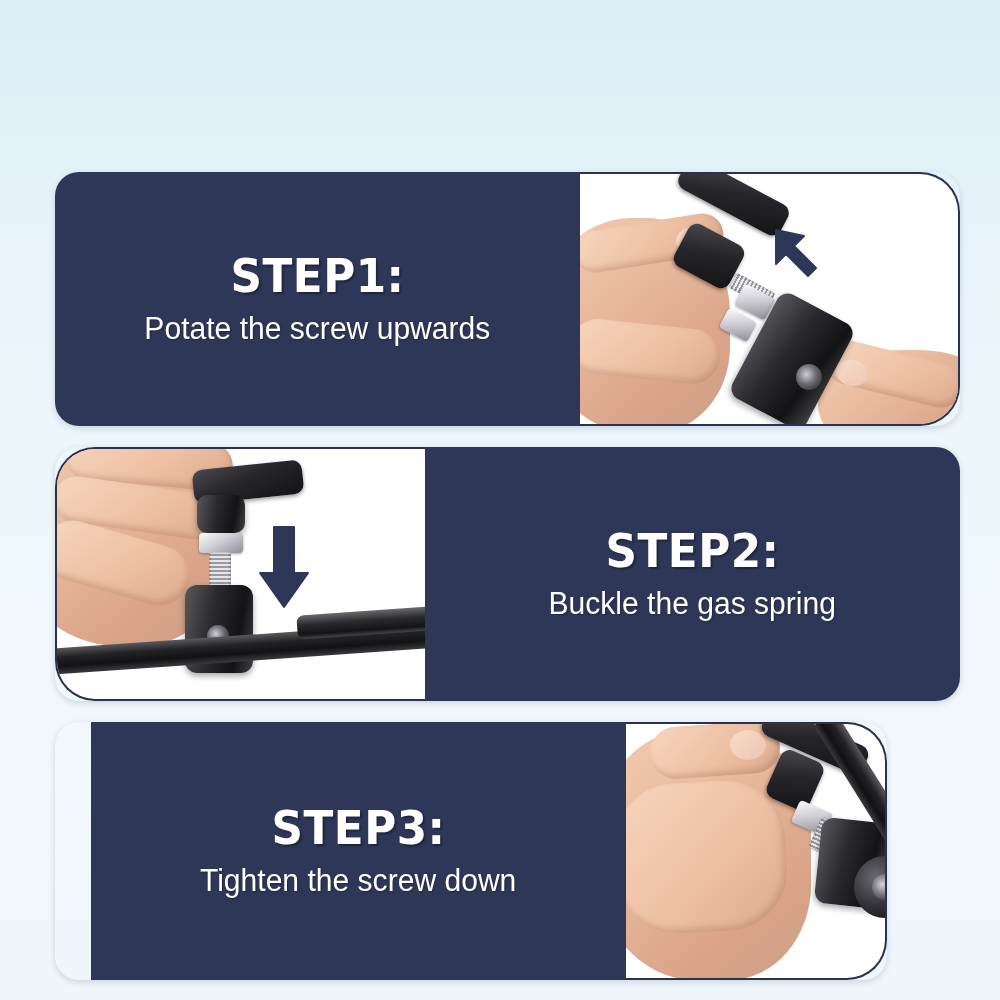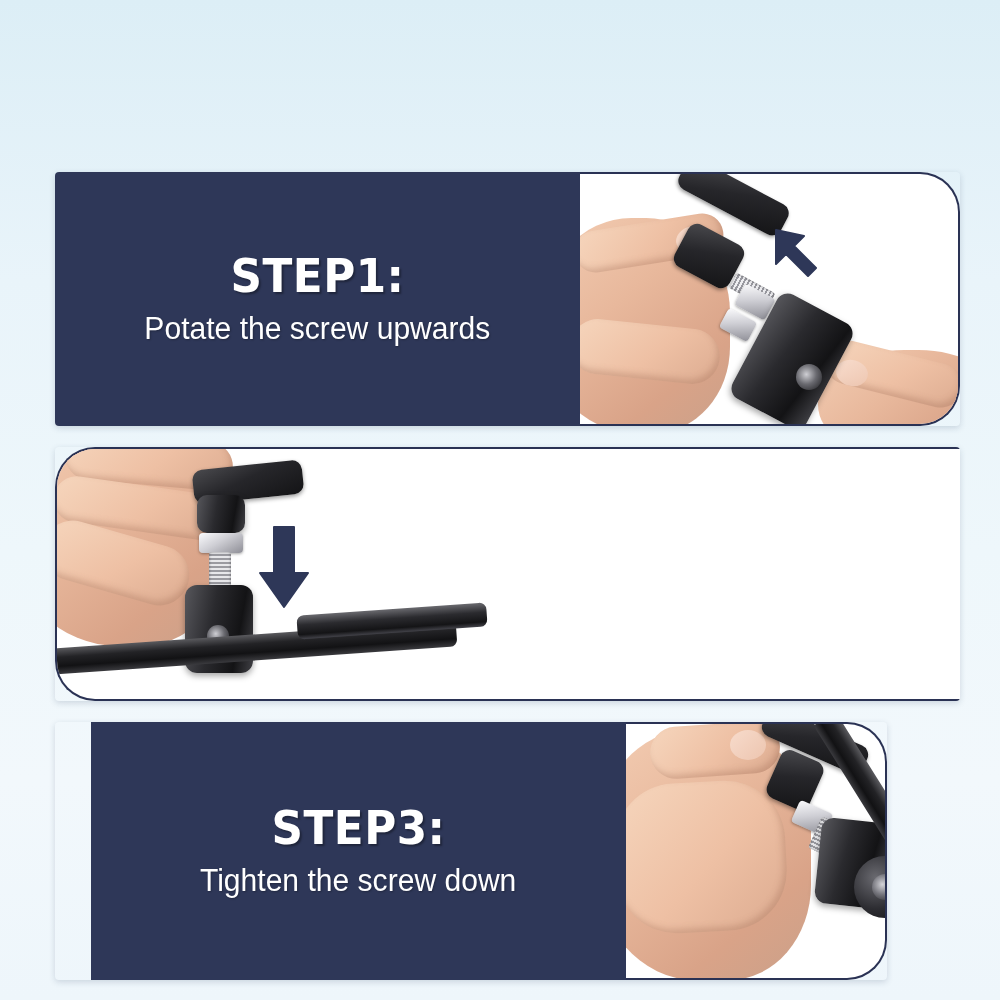--- a/index.html
+++ b/index.html
@@ -57,21 +57,21 @@
     margin-top: 10px;
     white-space: nowrap;
     transform: scaleX(0.97);
     text-shadow: 1px 1px 2px rgba(0,0,0,0.30);
   }
 
   
   .card {
     position: absolute;
     display: flex;
-    border-radius: 4px;
+    border-radius: 24px;
     overflow: hidden;
     box-shadow: 0 2px 6px rgba(40,60,95,0.18);
   }
   .card-1 { left: 55px;  top: 172px; width: 905px; height: 254px; }
   .card-2 { left: 55px;  top: 447px; width: 905px; height: 254px; }
   .card-3 { left: 55px;  top: 722px; width: 796px; height: 258px; padding-left: 36px; }
 
   .text-pane {
     background: #2e3758;
     display: flex;
@@ -248,20 +248,24 @@
       <div class="rod" style="left:240px; top:160px; width:190px; height:24px; transform:rotate(-4deg);
                   background: linear-gradient(180deg,#6a6a6f 0%,#2b2b2f 40%,#141416 80%,#43434a 100%);"></div>
 
       <div class="arrow" style="left:200px; top:76px;">
         <svg width="54" height="86" viewBox="0 0 54 86" aria-hidden="true">
           <path d="M17 2 L37 2 L37 48 L51 48 L27 82 L3 48 L17 48 Z" fill="#2e3758" stroke="#2e3758" stroke-width="2" stroke-linejoin="round"></path>
         </svg>
       </div>
     </div>
 
+    <div class="text-pane">
+      <div class="step-title">STEP2:</div>
+      <div class="step-desc">Buckle the gas spring</div>
+    </div>
   </div>
 
   <div class="card card-3">
 
     <div class="text-pane">
       <div class="step-title">STEP3:</div>
       <div class="step-desc">Tighten the screw down</div>
     </div>
 
     <div class="photo-pane">

